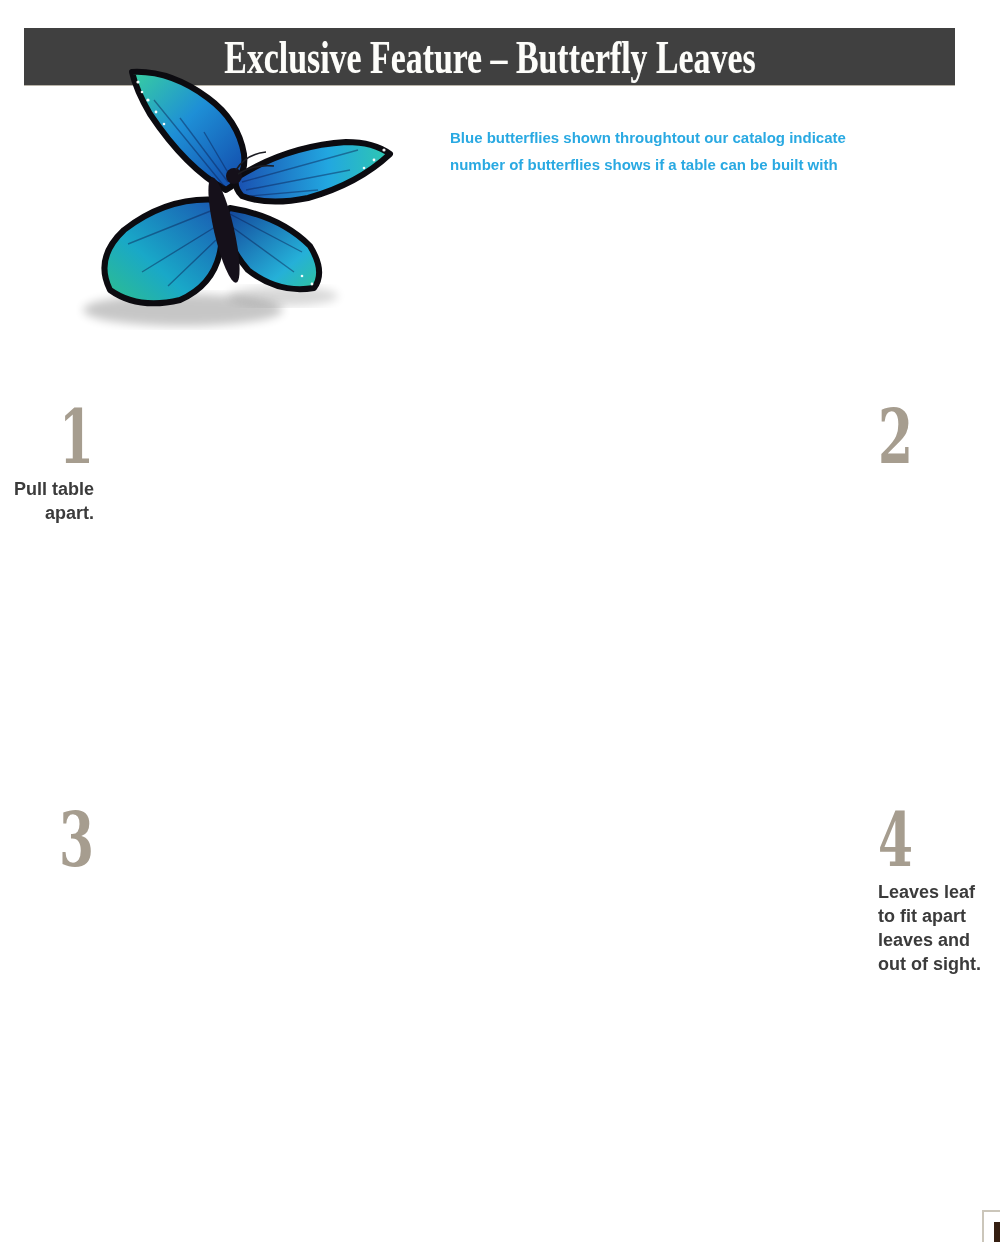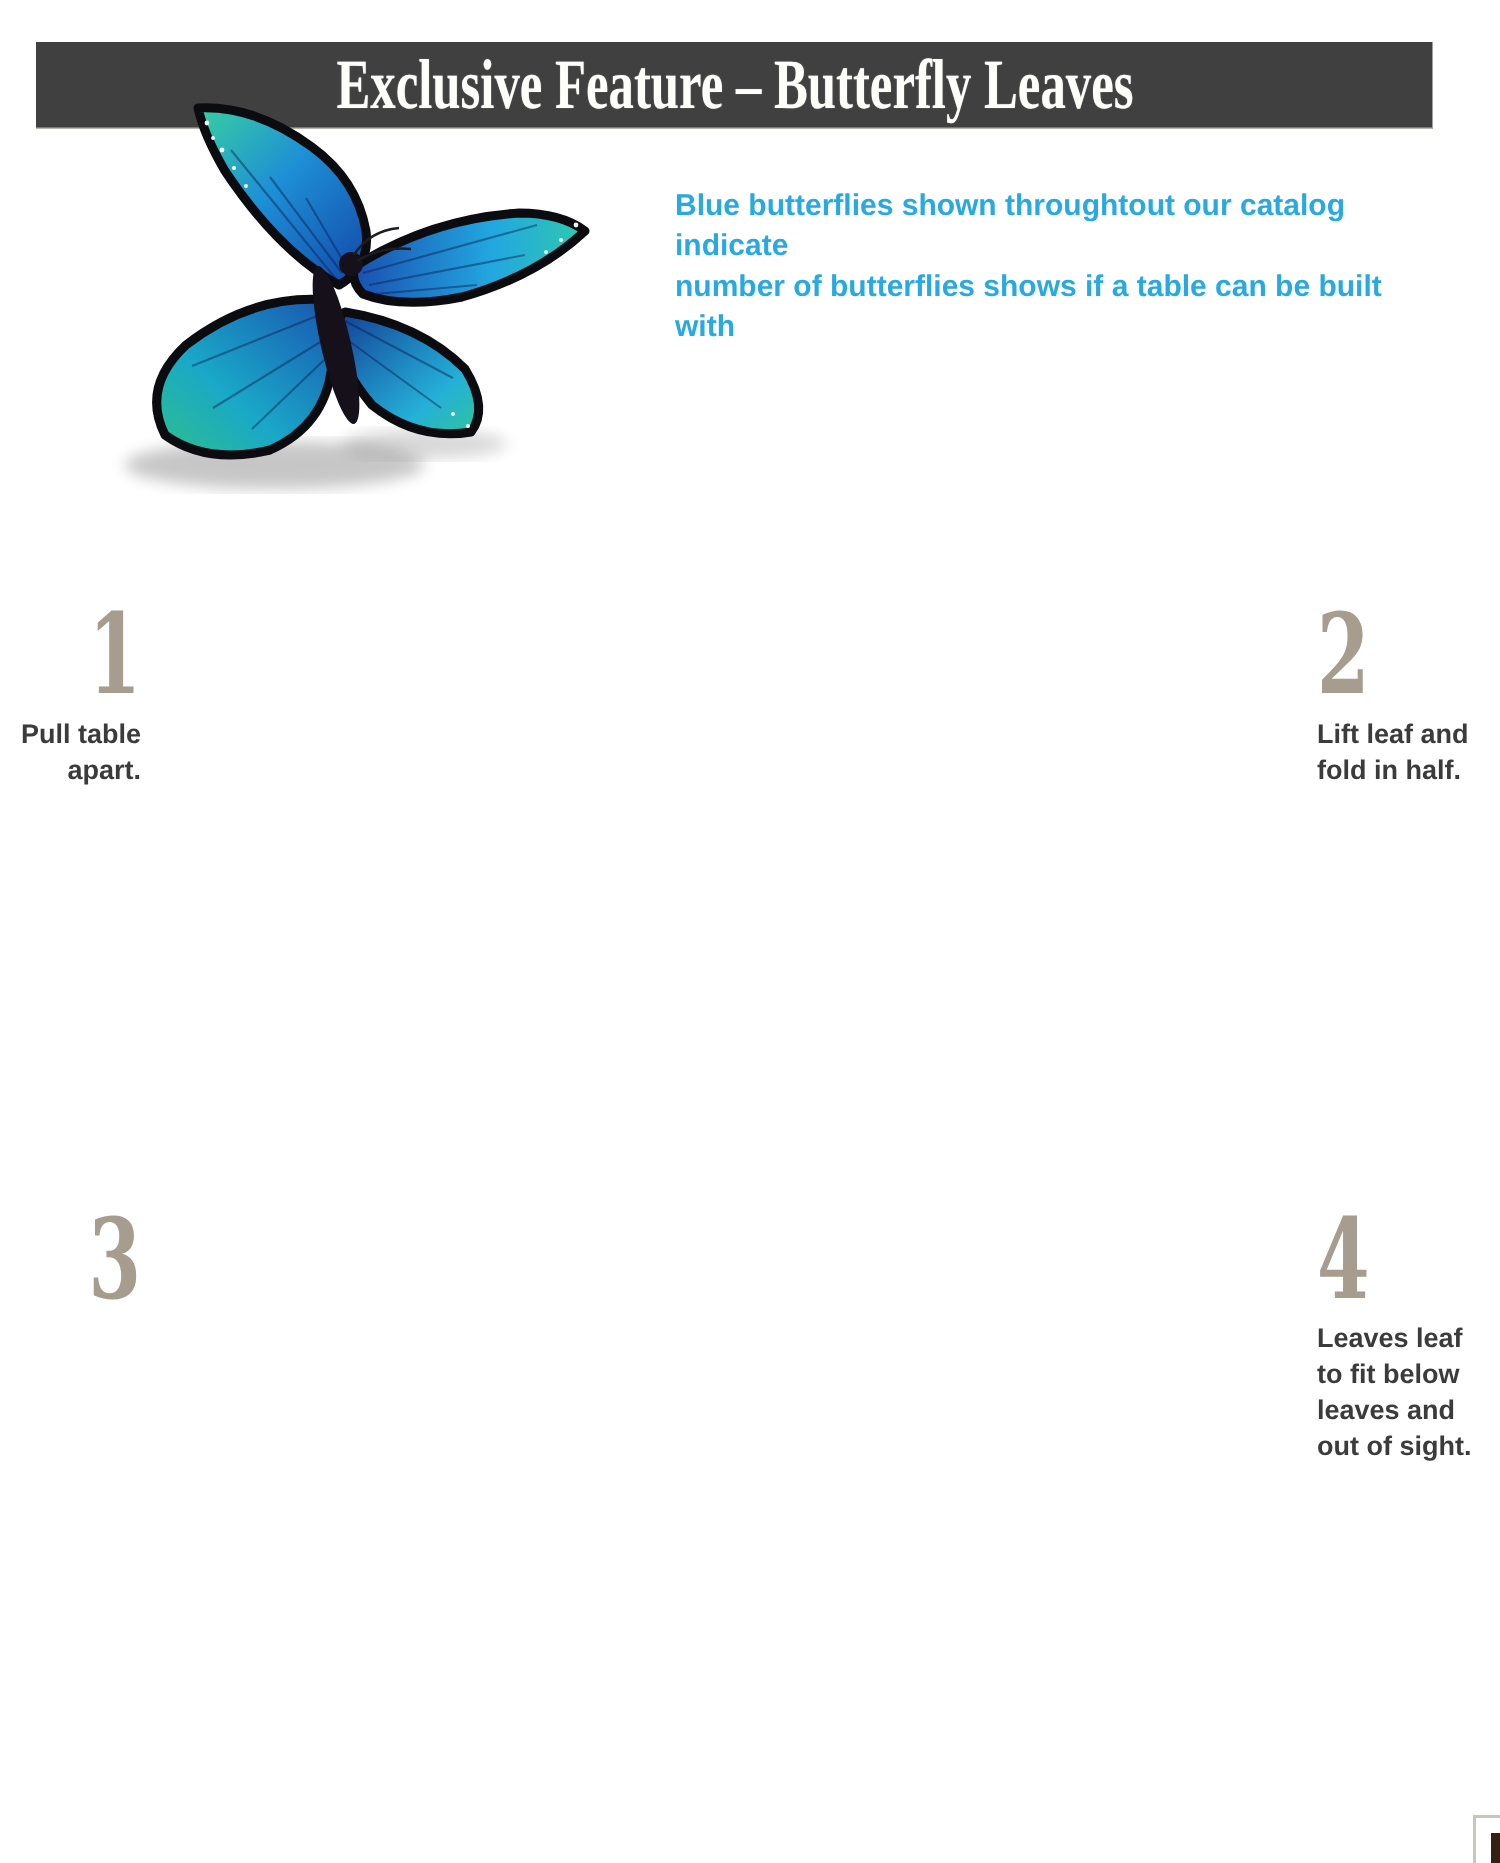--- a/index.html
+++ b/index.html
@@ -9,21 +9,21 @@
   .band{position:absolute;left:24px;top:28px;width:931px;height:57px;background:#404040;
         display:flex;align-items:center;justify-content:center;border-bottom:1px solid #b9b4a9;}
   .band-title{color:#fdfdfa;font-family:"Liberation Serif",serif;font-weight:bold;font-size:47px;
         white-space:nowrap;transform:scaleX(0.72);letter-spacing:0px;text-shadow:0 0 1px rgba(255,255,255,.4);}
 
   
   .butterfly{position:absolute;left:58px;top:48px;width:350px;height:295px;}
 
   
   .intro{position:absolute;left:450px;top:124px;width:490px;color:#29a9e2;font-weight:bold;
-         font-size:20px;line-height:27px;}
+         font-size:15px;line-height:27px;}
 
   
   .step{position:absolute;width:110px;}
   .step.left{left:6px;width:88px;text-align:right;}
   .step.right{left:878px;text-align:left;}
   .step-number{display:block;color:#a69d8f;font-family:"DejaVu Serif",serif;font-weight:bold;
          font-size:74px;line-height:64px;}
   .step.left .step-number{transform:scaleX(0.68);transform-origin:right center;}
   .step.right .step-number{transform:scaleX(0.68);transform-origin:left center;}
   .step-label{margin-top:8px;color:#3b3b3b;font-weight:bold;font-size:18px;line-height:24px;}
@@ -171,35 +171,31 @@
 <div class="step left" id="step1">
   <span class="step-number">1</span>
   <div class="step-label">
     <div>Pull table</div>
     <div>apart.</div>
   </div>
 </div>
 
 <div class="step right" id="step2">
   <span class="step-number">2</span>
-  <div class="step-label">
-    <div>Lift leaf and</div>
-    <div>fold in half.</div>
-  </div>
 </div>
 
 <div class="step left" id="step3">
   <span class="step-number">3</span>
 </div>
 
 <div class="step right" id="step4">
   <span class="step-number">4</span>
   <div class="step-label">
     <div>Leaves leaf</div>
-    <div>to fit below</div>
+    <div>to fit apart</div>
     <div>leaves and</div>
     <div>out of sight.</div>
 
 </div>
 
 <div class="frame" id="frame1">
 <svg viewBox="0 0 348 309" preserveAspectRatio="none" aria-label="Table top pulled apart showing the gap between the two halves">
   <rect x="0" y="0" width="184" height="309" fill="url(#woodA)"></rect>
   <rect x="0" y="0" width="184" height="309" filter="url(#gv)" opacity="0.85"></rect>
   <rect x="0" y="0" width="184" height="309" filter="url(#gl)" opacity="0.5"></rect>

